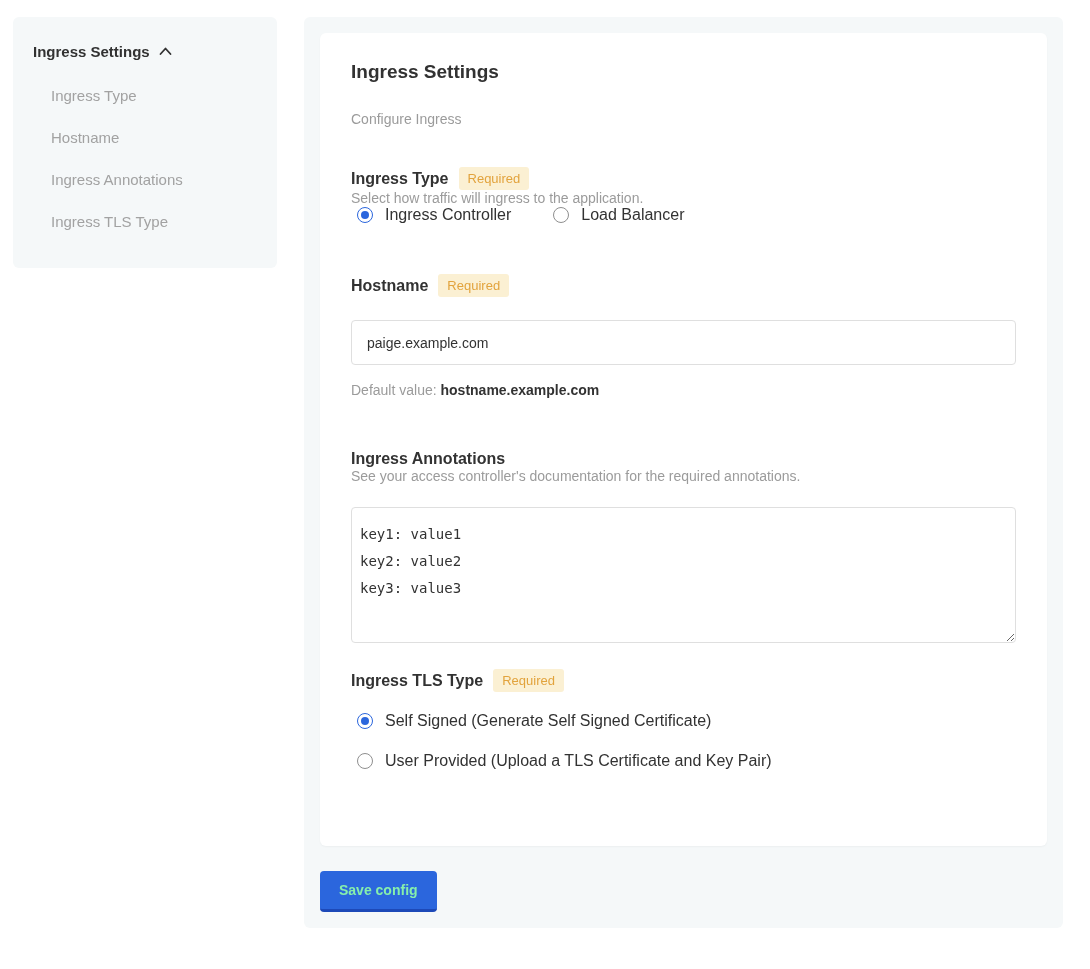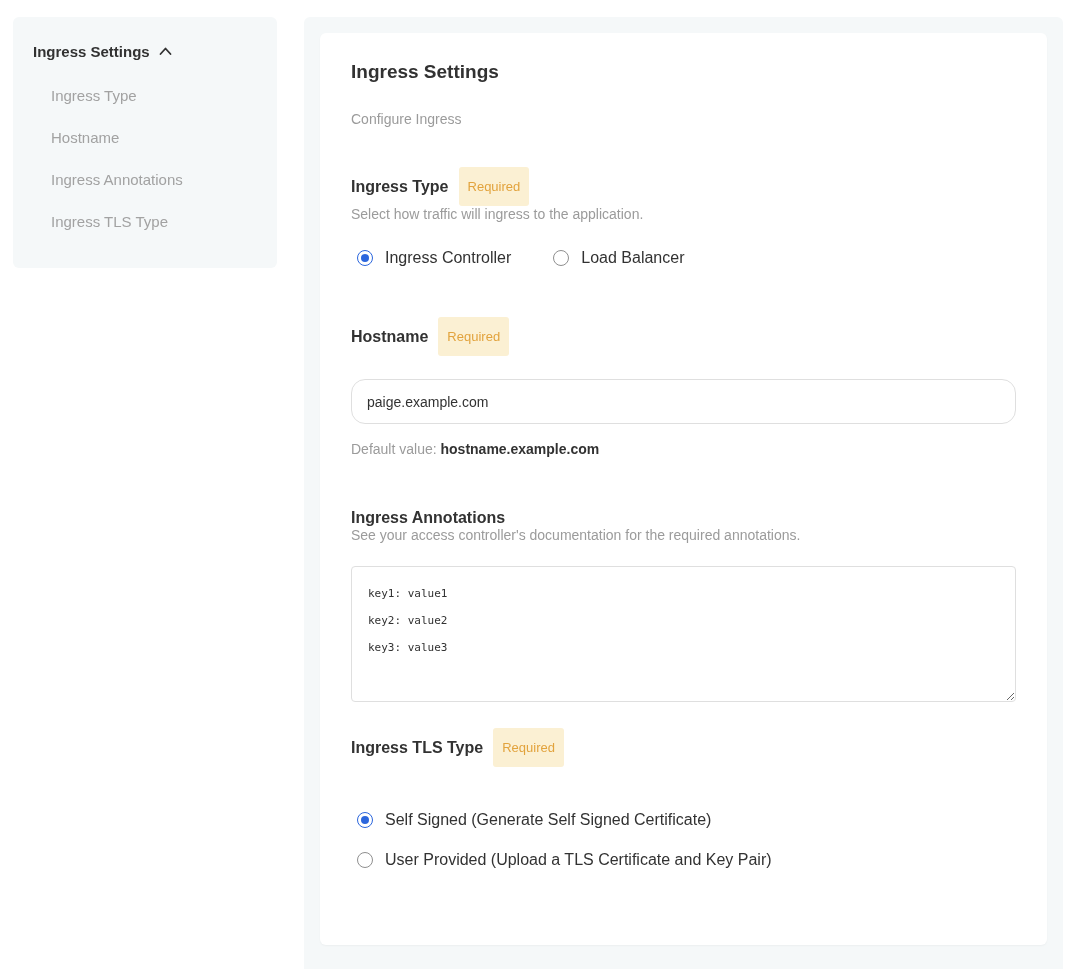--- a/index.html
+++ b/index.html
@@ -31,59 +31,59 @@
     background:#ffffff; border-radius:6px;
     padding:28px 31px 76px 31px;
     box-shadow:0 1px 2px rgba(0,0,0,0.04);
   }
   .card-title { font-size:19px; font-weight:bold; color:#323232; }
   .card-subtitle { margin-top:28px; font-size:14px; color:var(--text-gray,#9b9b9b); }
 
   .section-header { display:flex; align-items:center; gap:10px; }
   .section-title { font-size:16px; font-weight:bold; color:#323232; }
   .required-badge {
-    font-size:13px; padding:12px 9px; border-radius:3px;
+    font-size:13px; padding:4px 9px; border-radius:3px;
     background:var(--required-bg,#fbf0d3);
     color:var(--required-text,#e2a33d);
   }
   .help { font-size:14px; color:var(--text-gray,#9b9b9b); }
 
   .section--ingress   { margin-top:40px; }
   .section--hostname  { margin-top:50px; }
   .section--annotations { margin-top:52px; }
   .section--tls       { margin-top:26px; }
 
-  .radio-row { display:flex; gap:42px; margin-top:27px; padding-left:6px; }
-  .radio-col { display:flex; flex-direction:column; gap:22px; margin-top:44px; padding-left:6px; }
+  .radio-row { display:flex; gap:42px; padding-left:6px; }
+  .radio-col { display:flex; flex-direction:column; gap:22px; margin-top:20px; padding-left:6px; }
   .radio { display:flex; align-items:center; gap:12px; font-size:16px; color:#323232; cursor:pointer; }
   .radio-circle {
     width:16px; height:16px; flex:none; position:relative;
     border:1px solid #8f8f8f; border-radius:50%; background:#fff;
   }
   .radio-circle.selected { border-color:var(--accent-blue,#2b66dd); }
   .radio-circle.selected::after {
     content:""; position:absolute; top:3px; left:3px; right:3px; bottom:3px;
     border-radius:50%; background:var(--accent-blue,#2b66dd);
   }
 
   .text-input {
     display:block; margin-top:23px; width:100%; height:45px;
-    border:1px solid var(--border-gray,#dfdfdf); border-radius:14px;
+    border:1px solid var(--border-gray,#dfdfdf); border-radius:4px;
     padding:0 15px; font-size:14px; color:#323232;
     font-family:"Liberation Sans", sans-serif; background:#fff; outline:none;
   }
   .default-value { margin-top:17px; font-size:14px; color:var(--text-gray,#9b9b9b); }
   .default-value .dv-value { color:#323232; font-weight:bold;text-align:center; }
 
   .annotations-textarea {
     display:block; margin-top:23px; width:100%; height:136px;
     border:1px solid var(--border-gray,#dfdfdf); border-radius:4px;
-    padding:13px 16px; background:#fff; outline:none;
+    padding:13px 8px; background:#fff; outline:none;
     font-family:"DejaVu Sans Mono","Liberation Mono",monospace;
-    font-size:11px; line-height:27px; color:#323232;
+    font-size:14px; line-height:27px; color:#323232;
     resize:both;
   }
 
   .save-btn {
     margin-top:25px; display:inline-block;
     background:var(--accent-blue,#2f68e0); color:#86efac;
     font-family:"Liberation Sans", sans-serif; font-weight:bold; font-size:14px;
     padding:11px 19px; border:none;
     border-bottom:3px solid var(--accent-blue-dark,#1d49b8);
     border-radius:4px; cursor:pointer;

